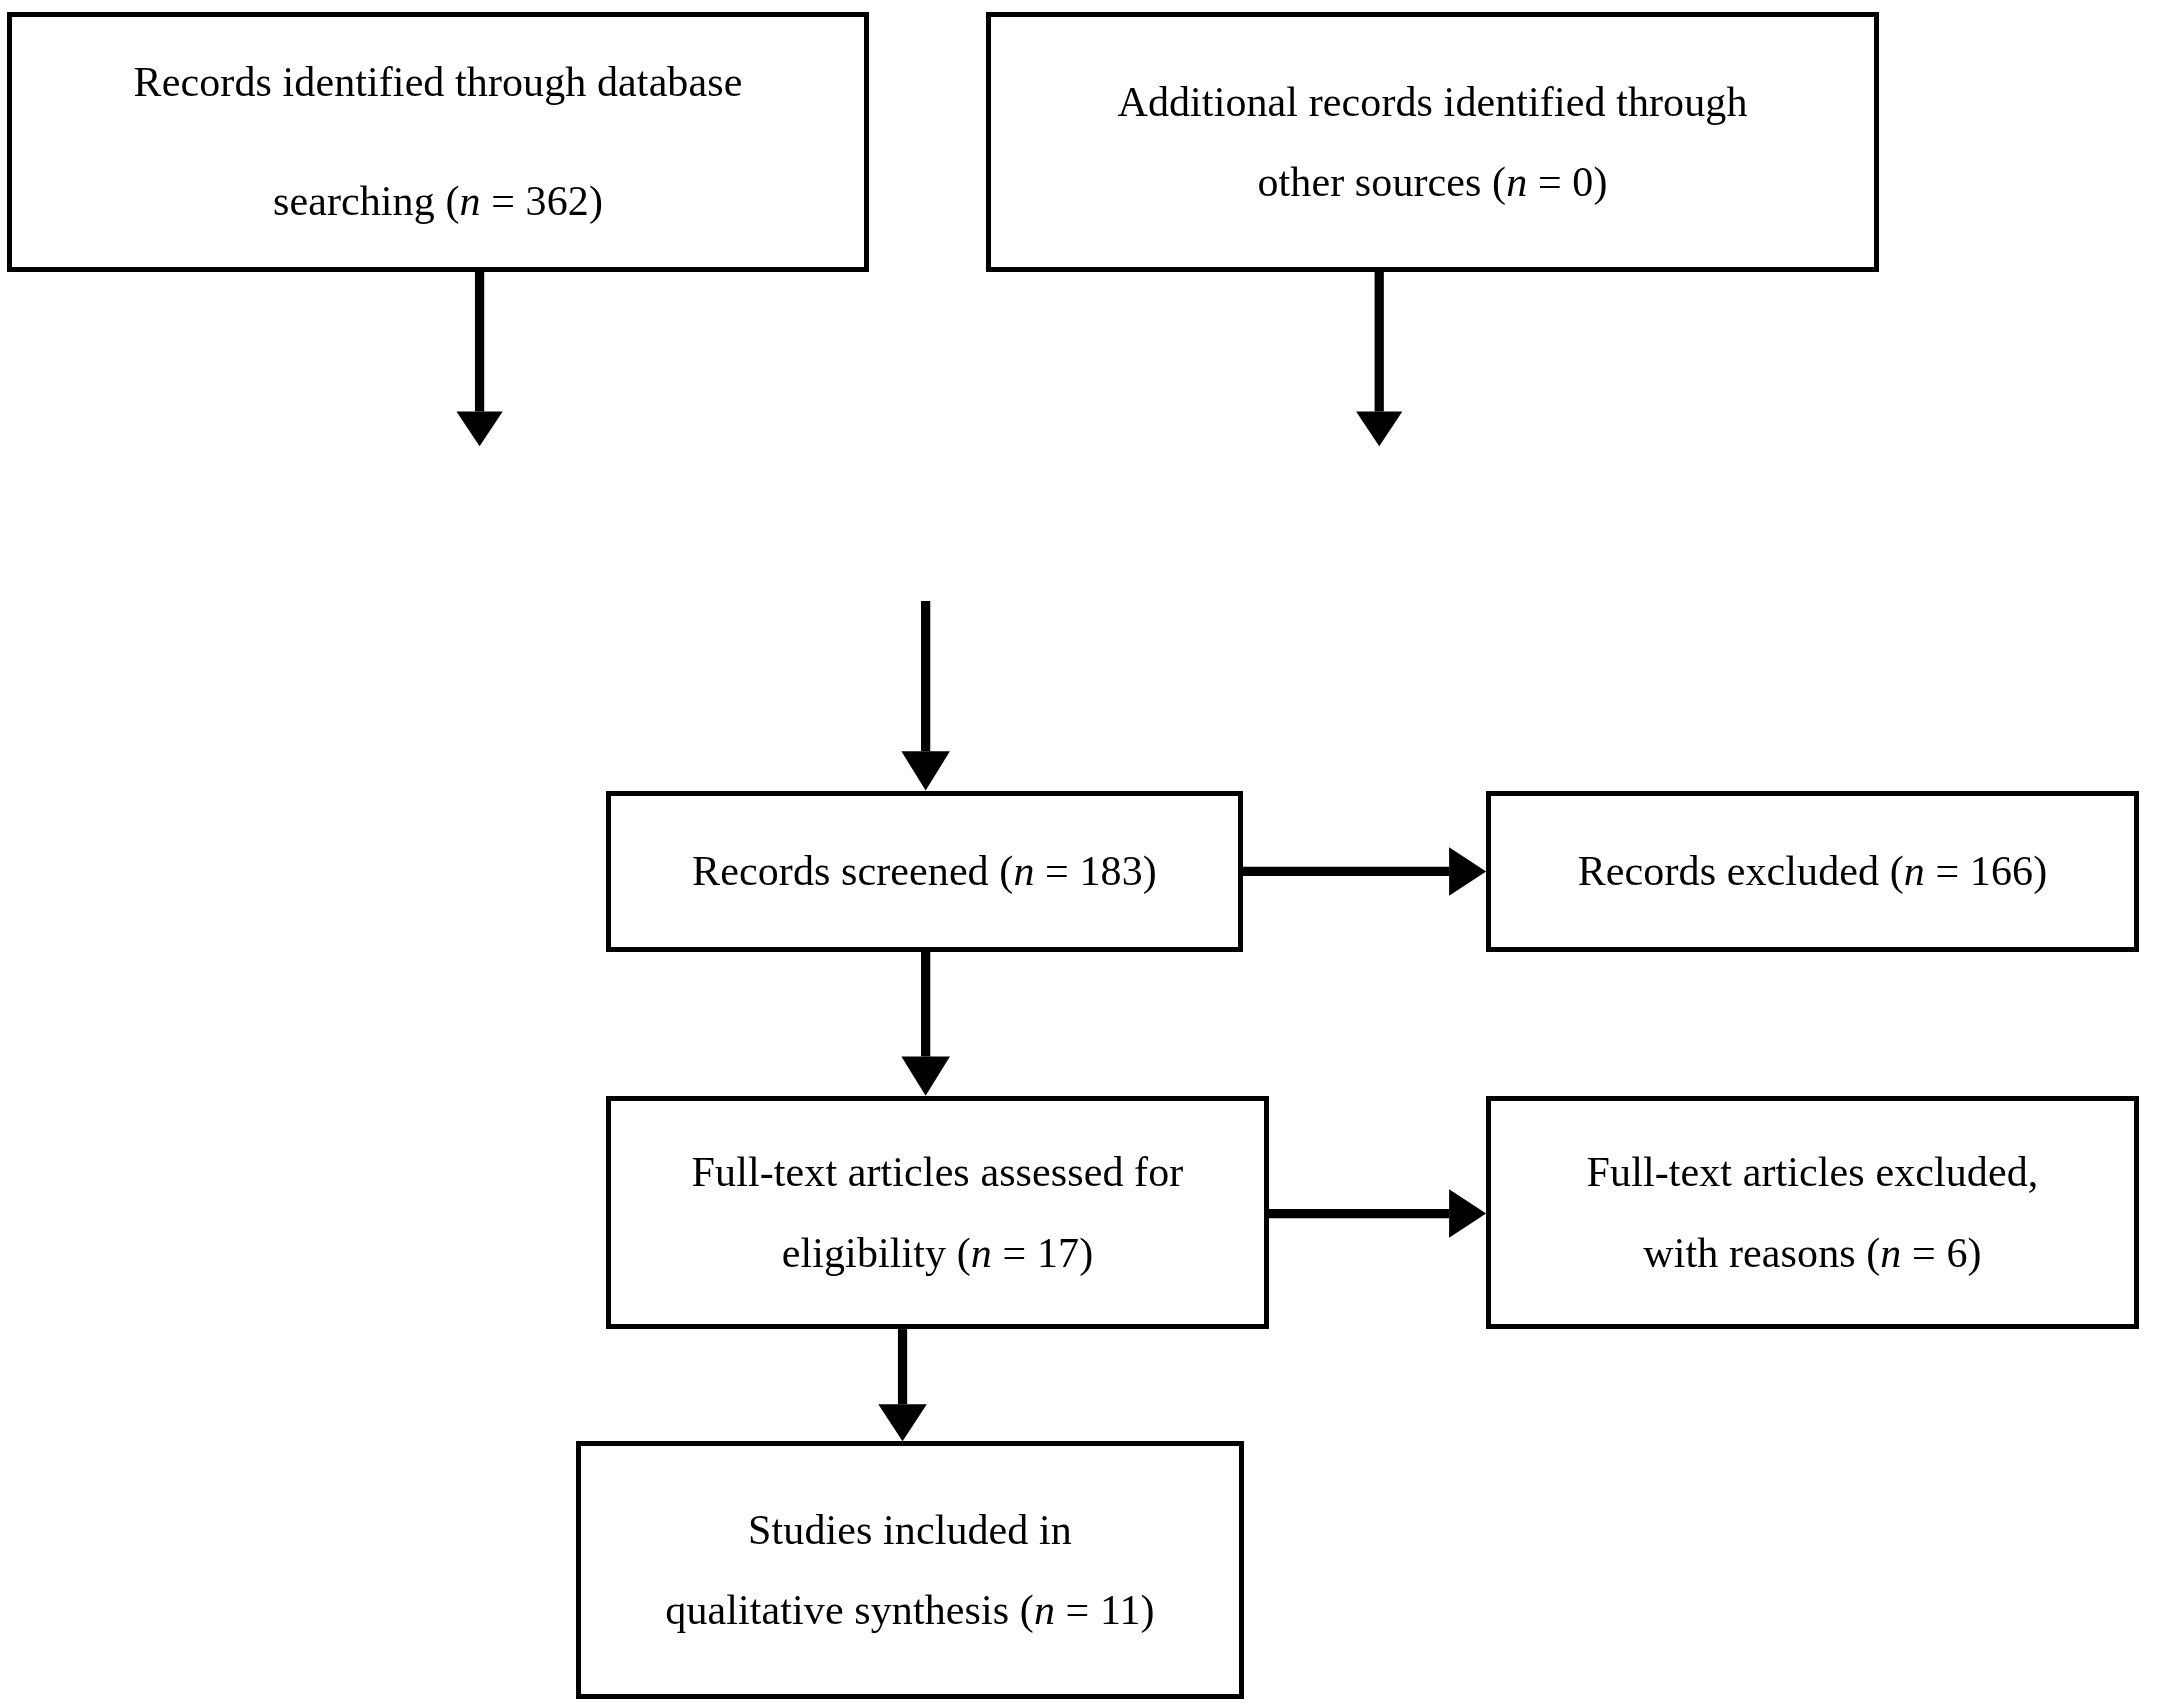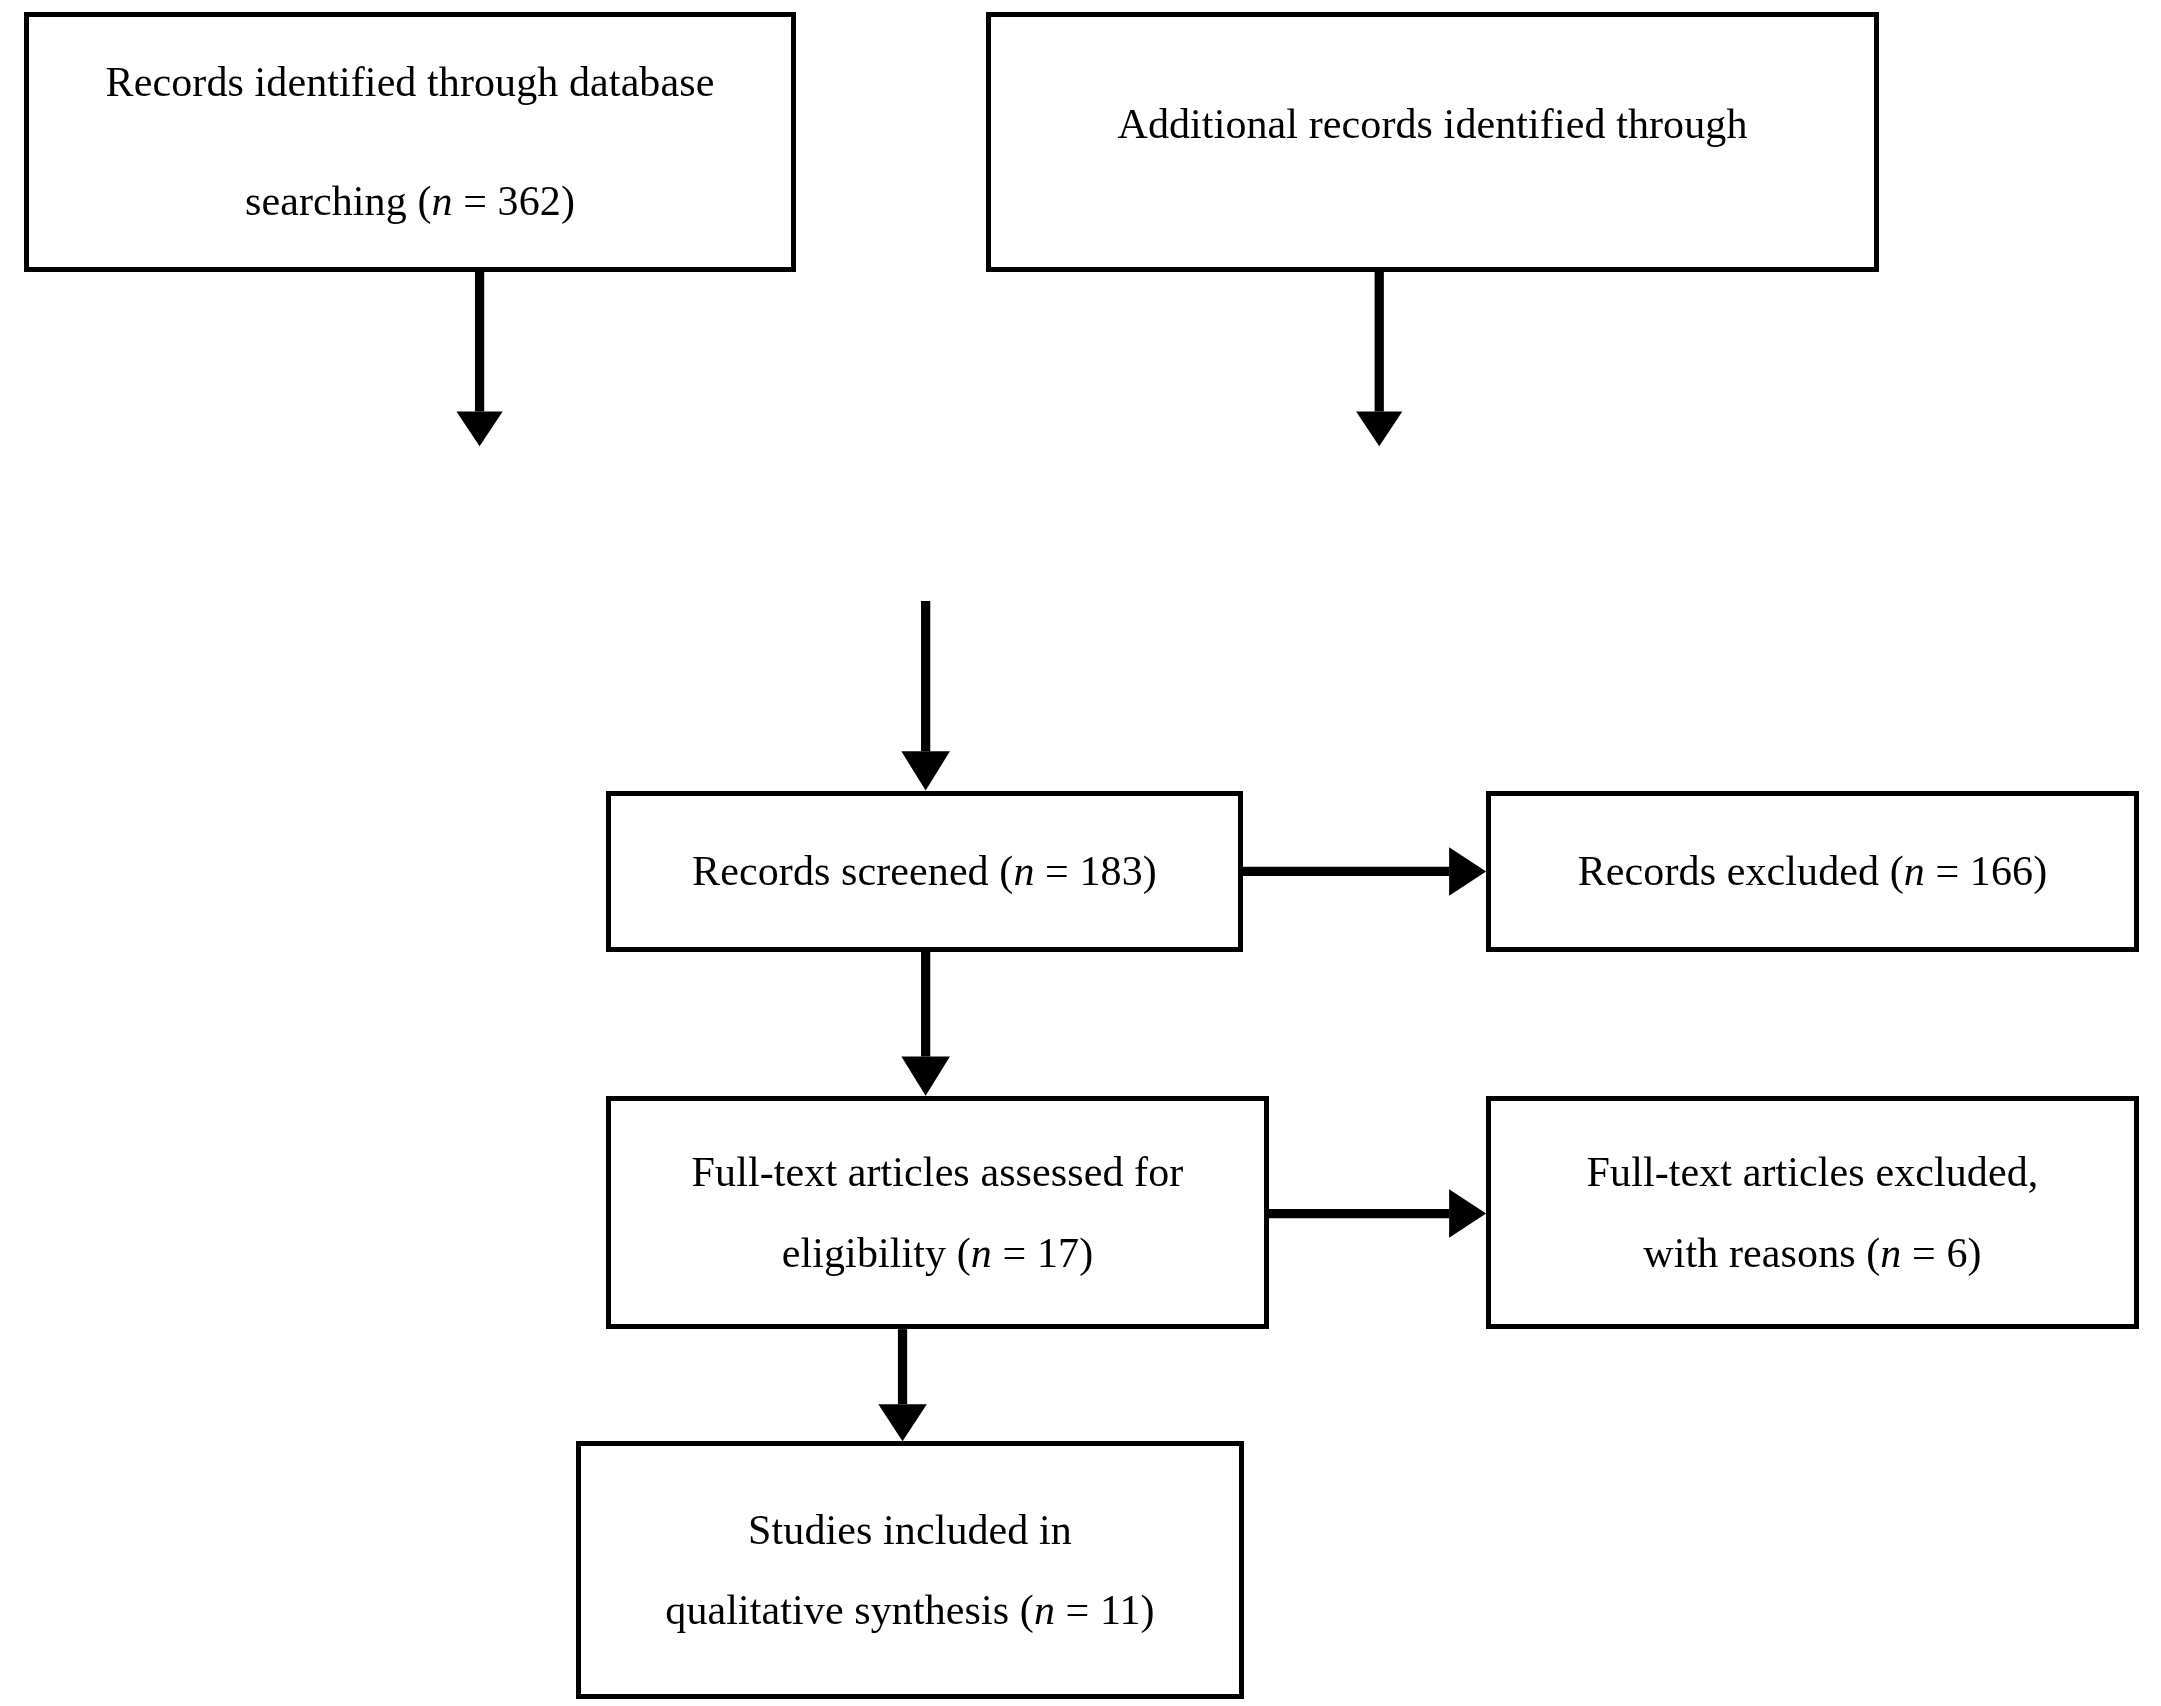--- a/index.html
+++ b/index.html
@@ -94,27 +94,28 @@
       <line x1="2196" y1="2100" x2="2508" y2="2100" stroke="#000" stroke-width="16"></line>
       <polygon points="2508,2058 2508,2142 2572,2100"></polygon>
     </g>
 
     <g>
       <line x1="1562" y1="2300" x2="1562" y2="2430" stroke="#000" stroke-width="16"></line>
       <polygon points="1520,2430 1604,2430 1562,2494"></polygon>
     </g>
   </svg>
 
-  <div class="flow-box two-line" style="left:24px; top:11.6px; width:772px; height:260px;gap:39px;">
+  <div class="flow-box two-line" style="left:7px; top:11.6px; width:862px; height:260px;gap:39px;">
     <span class="box-line">Records identified through database</span>
     <span class="box-line">searching (<em class="n-italic">n</em> = 362)</span>
   </div>
 
   <div class="flow-box two-line" style="left:986px; top:11.6px; width:893px; height:260px;">
     <span class="box-line">Additional records identified through</span>
+    <span class="box-line">other sources (<em class="n-italic">n</em> = 0)</span>
   </div>
 
 
   <div class="flow-box one-line" style="left:606px; top:791px; width:637px; height:161px;">
     <span class="box-line">Records screened (<em class="n-italic">n</em> = 183)</span>
   </div>
 
   <div class="flow-box one-line" style="left:1486px; top:791px; width:653px; height:161px;">
     <span class="box-line">Records excluded (<em class="n-italic">n</em> = 166)</span>
   </div>

